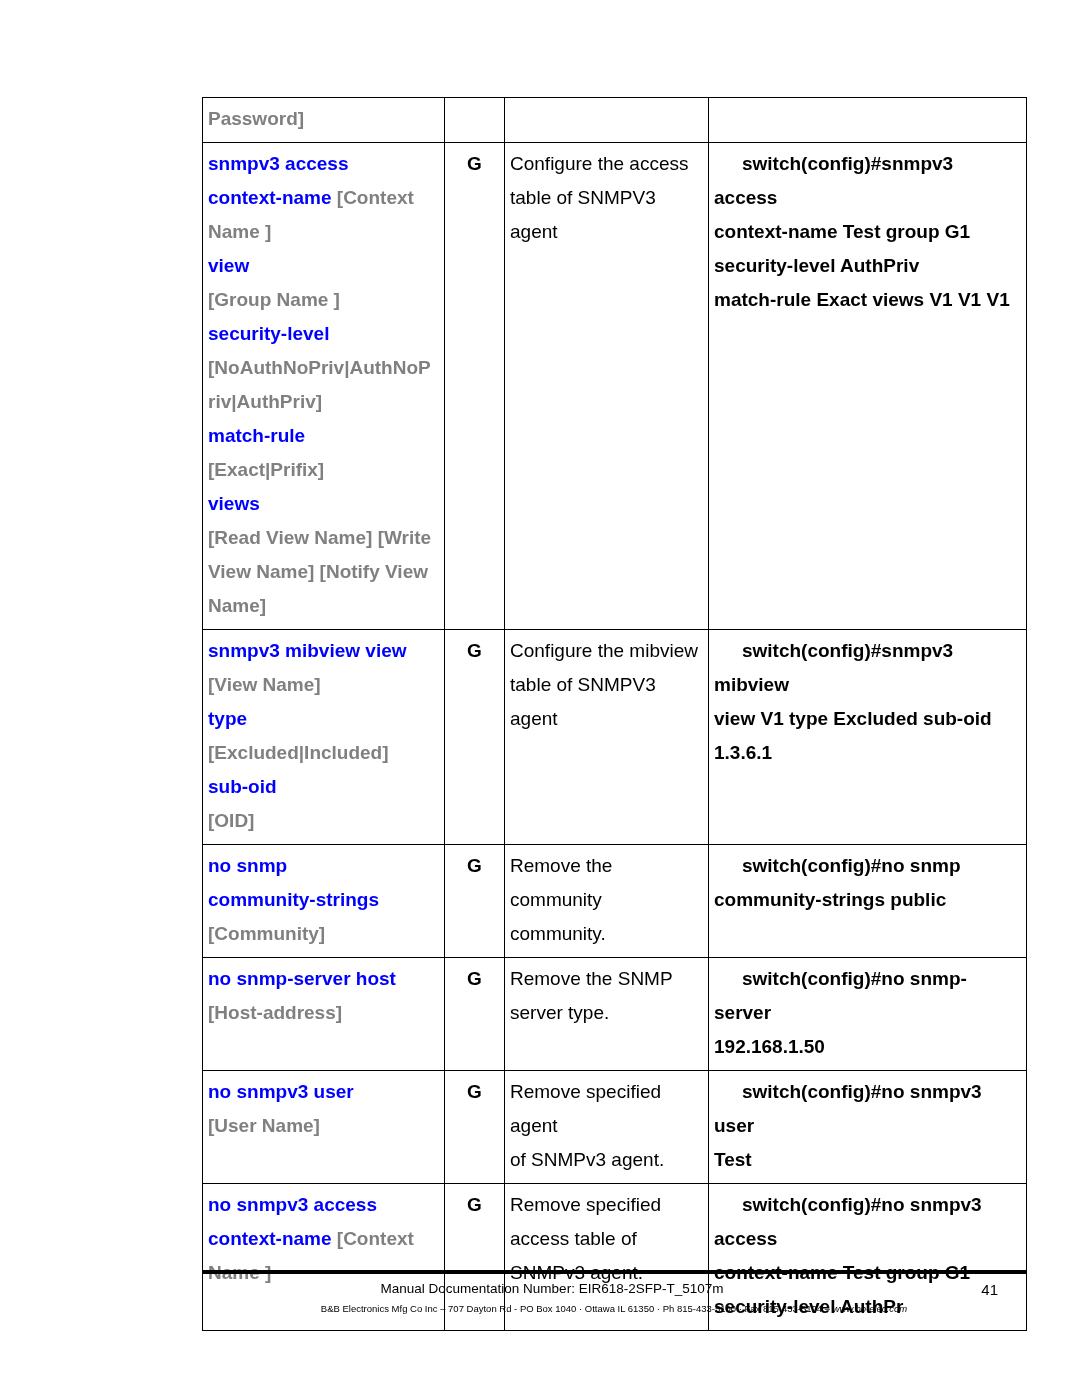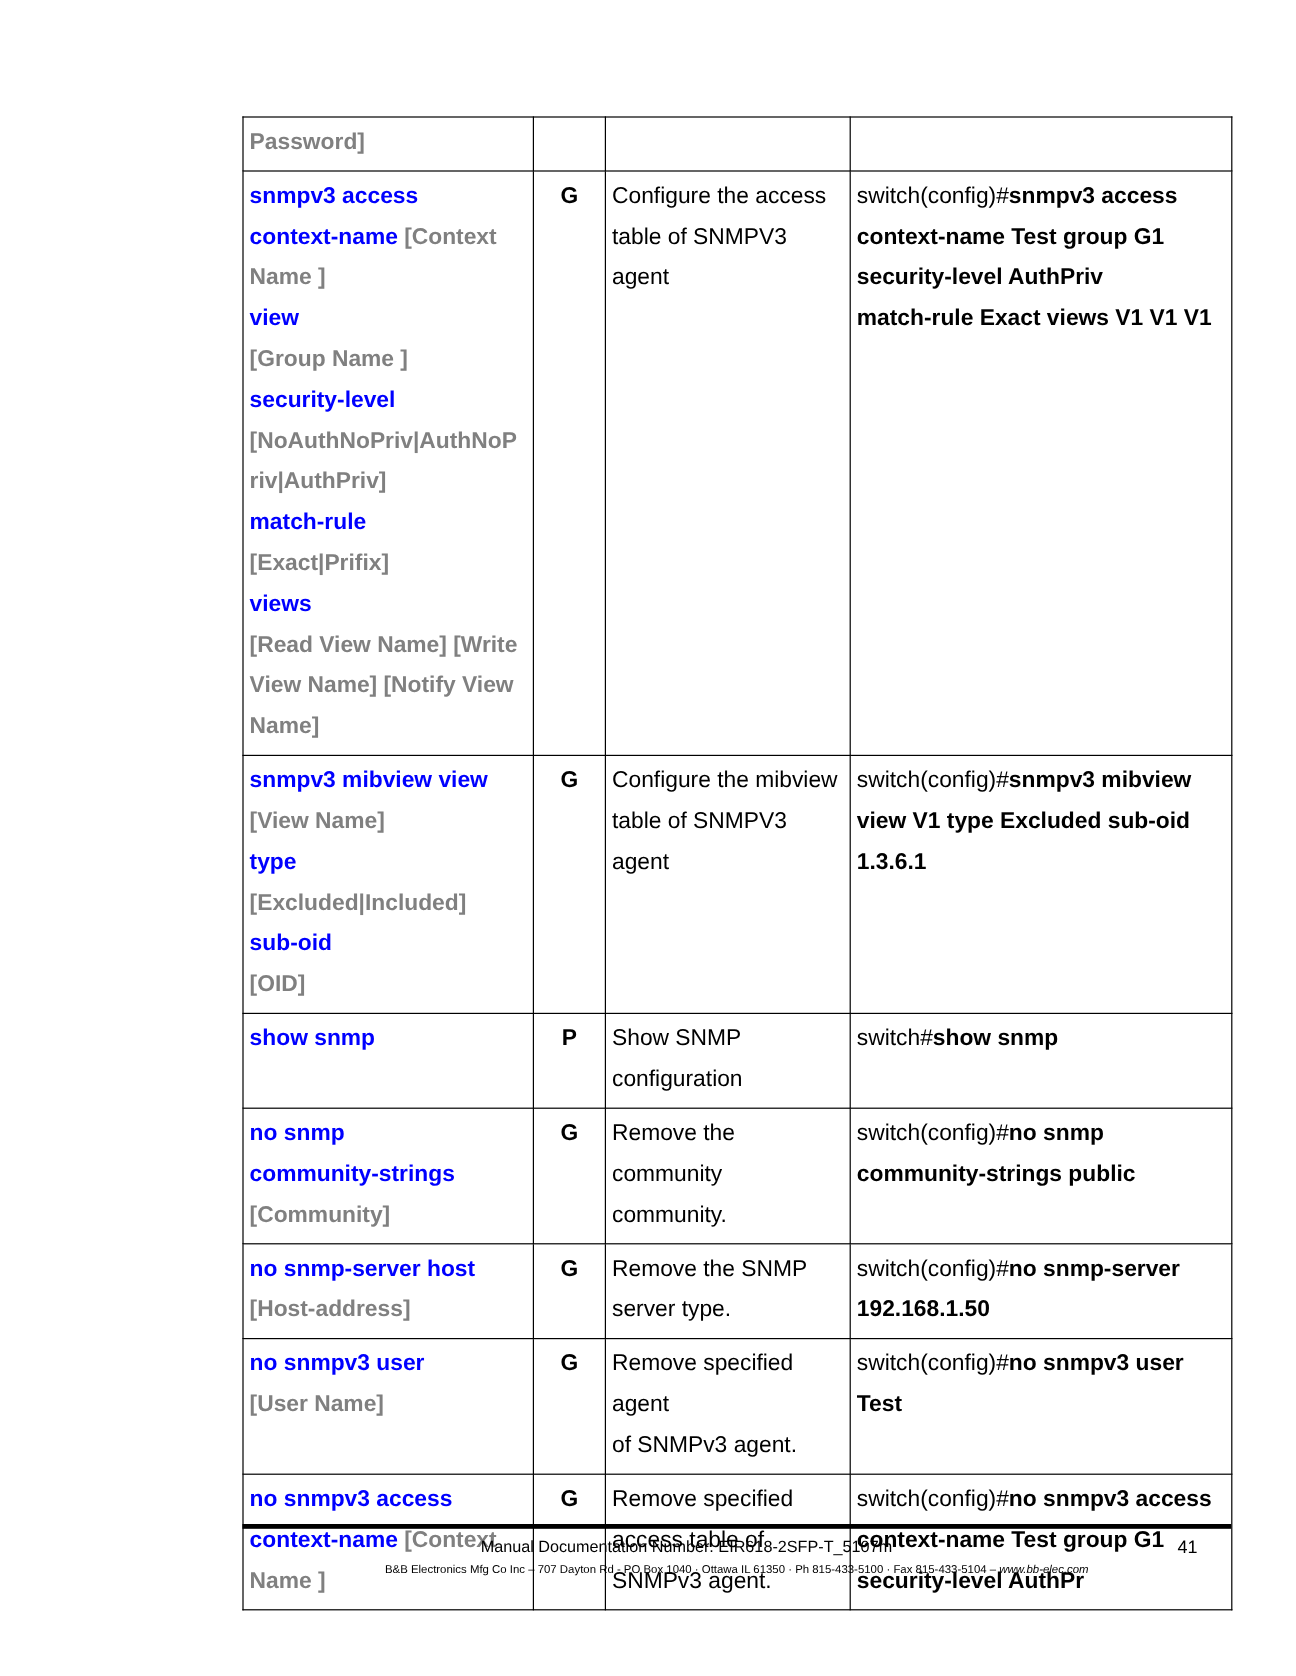--- a/index.html
+++ b/index.html
@@ -66,21 +66,22 @@
   }
 
   
   .desc {
     font-weight: normal;
     margin-left: 18px;
   }
 
   
   .example .prompt {
-    font-weight: normal;
+    font-weight: bold;
+    margin-left: 28px;
   }
   .example .cmdtext {
     font-weight: bold;
   }
 
   
   .ln { display: block; white-space: normal; }
 
   
   .footer-rule {
@@ -99,21 +100,20 @@
     font-size: 13px;
     color: #000000;
   }
   .footer-docnum {
     position: absolute;
     left: 0;
     top: 0;
     width: 700px;
     text-align: center;
     font-size: 13.5px;
-    padding-left: 20px;
   }
   .footer-page {
     position: absolute;
     right: 28px;
     top: 0;
     font-size: 15px;
   }
   .footer-addr {
     position: absolute;
     left: 184px;
@@ -195,33 +195,20 @@
             <span class="ln">agent</span>
           </td>
           <td class="example">
             <span class="ln"><span class="prompt">switch(config)#</span><span class="cmdtext">snmpv3 mibview</span></span>
             <span class="ln"><span class="cmdtext">view V1 type Excluded sub-oid</span></span>
             <span class="ln"><span class="cmdtext">1.3.6.1</span></span>
           </td>
         </tr>
         <tr>
           <td class="syntax">
-            <span class="ln"><span class="kw">show snmp</span></span>
-          </td>
-          <td class="mode">P</td>
-          <td class="desc">
-            <span class="ln">Show SNMP</span>
-            <span class="ln">configuration</span>
-          </td>
-          <td class="example">
-            <span class="ln"><span class="prompt">switch#</span><span class="cmdtext">show snmp</span></span>
-          </td>
-        </tr>
-        <tr>
-          <td class="syntax">
             <span class="ln"><span class="kw">no snmp</span></span>
             <span class="ln"><span class="kw">community-strings</span></span>
             <span class="ln"><span class="arg">[Community]</span></span>
           </td>
           <td class="mode">G</td>
           <td class="desc">
             <span class="ln">Remove the community</span>
             <span class="ln">community.</span>
           </td>
           <td class="example">

